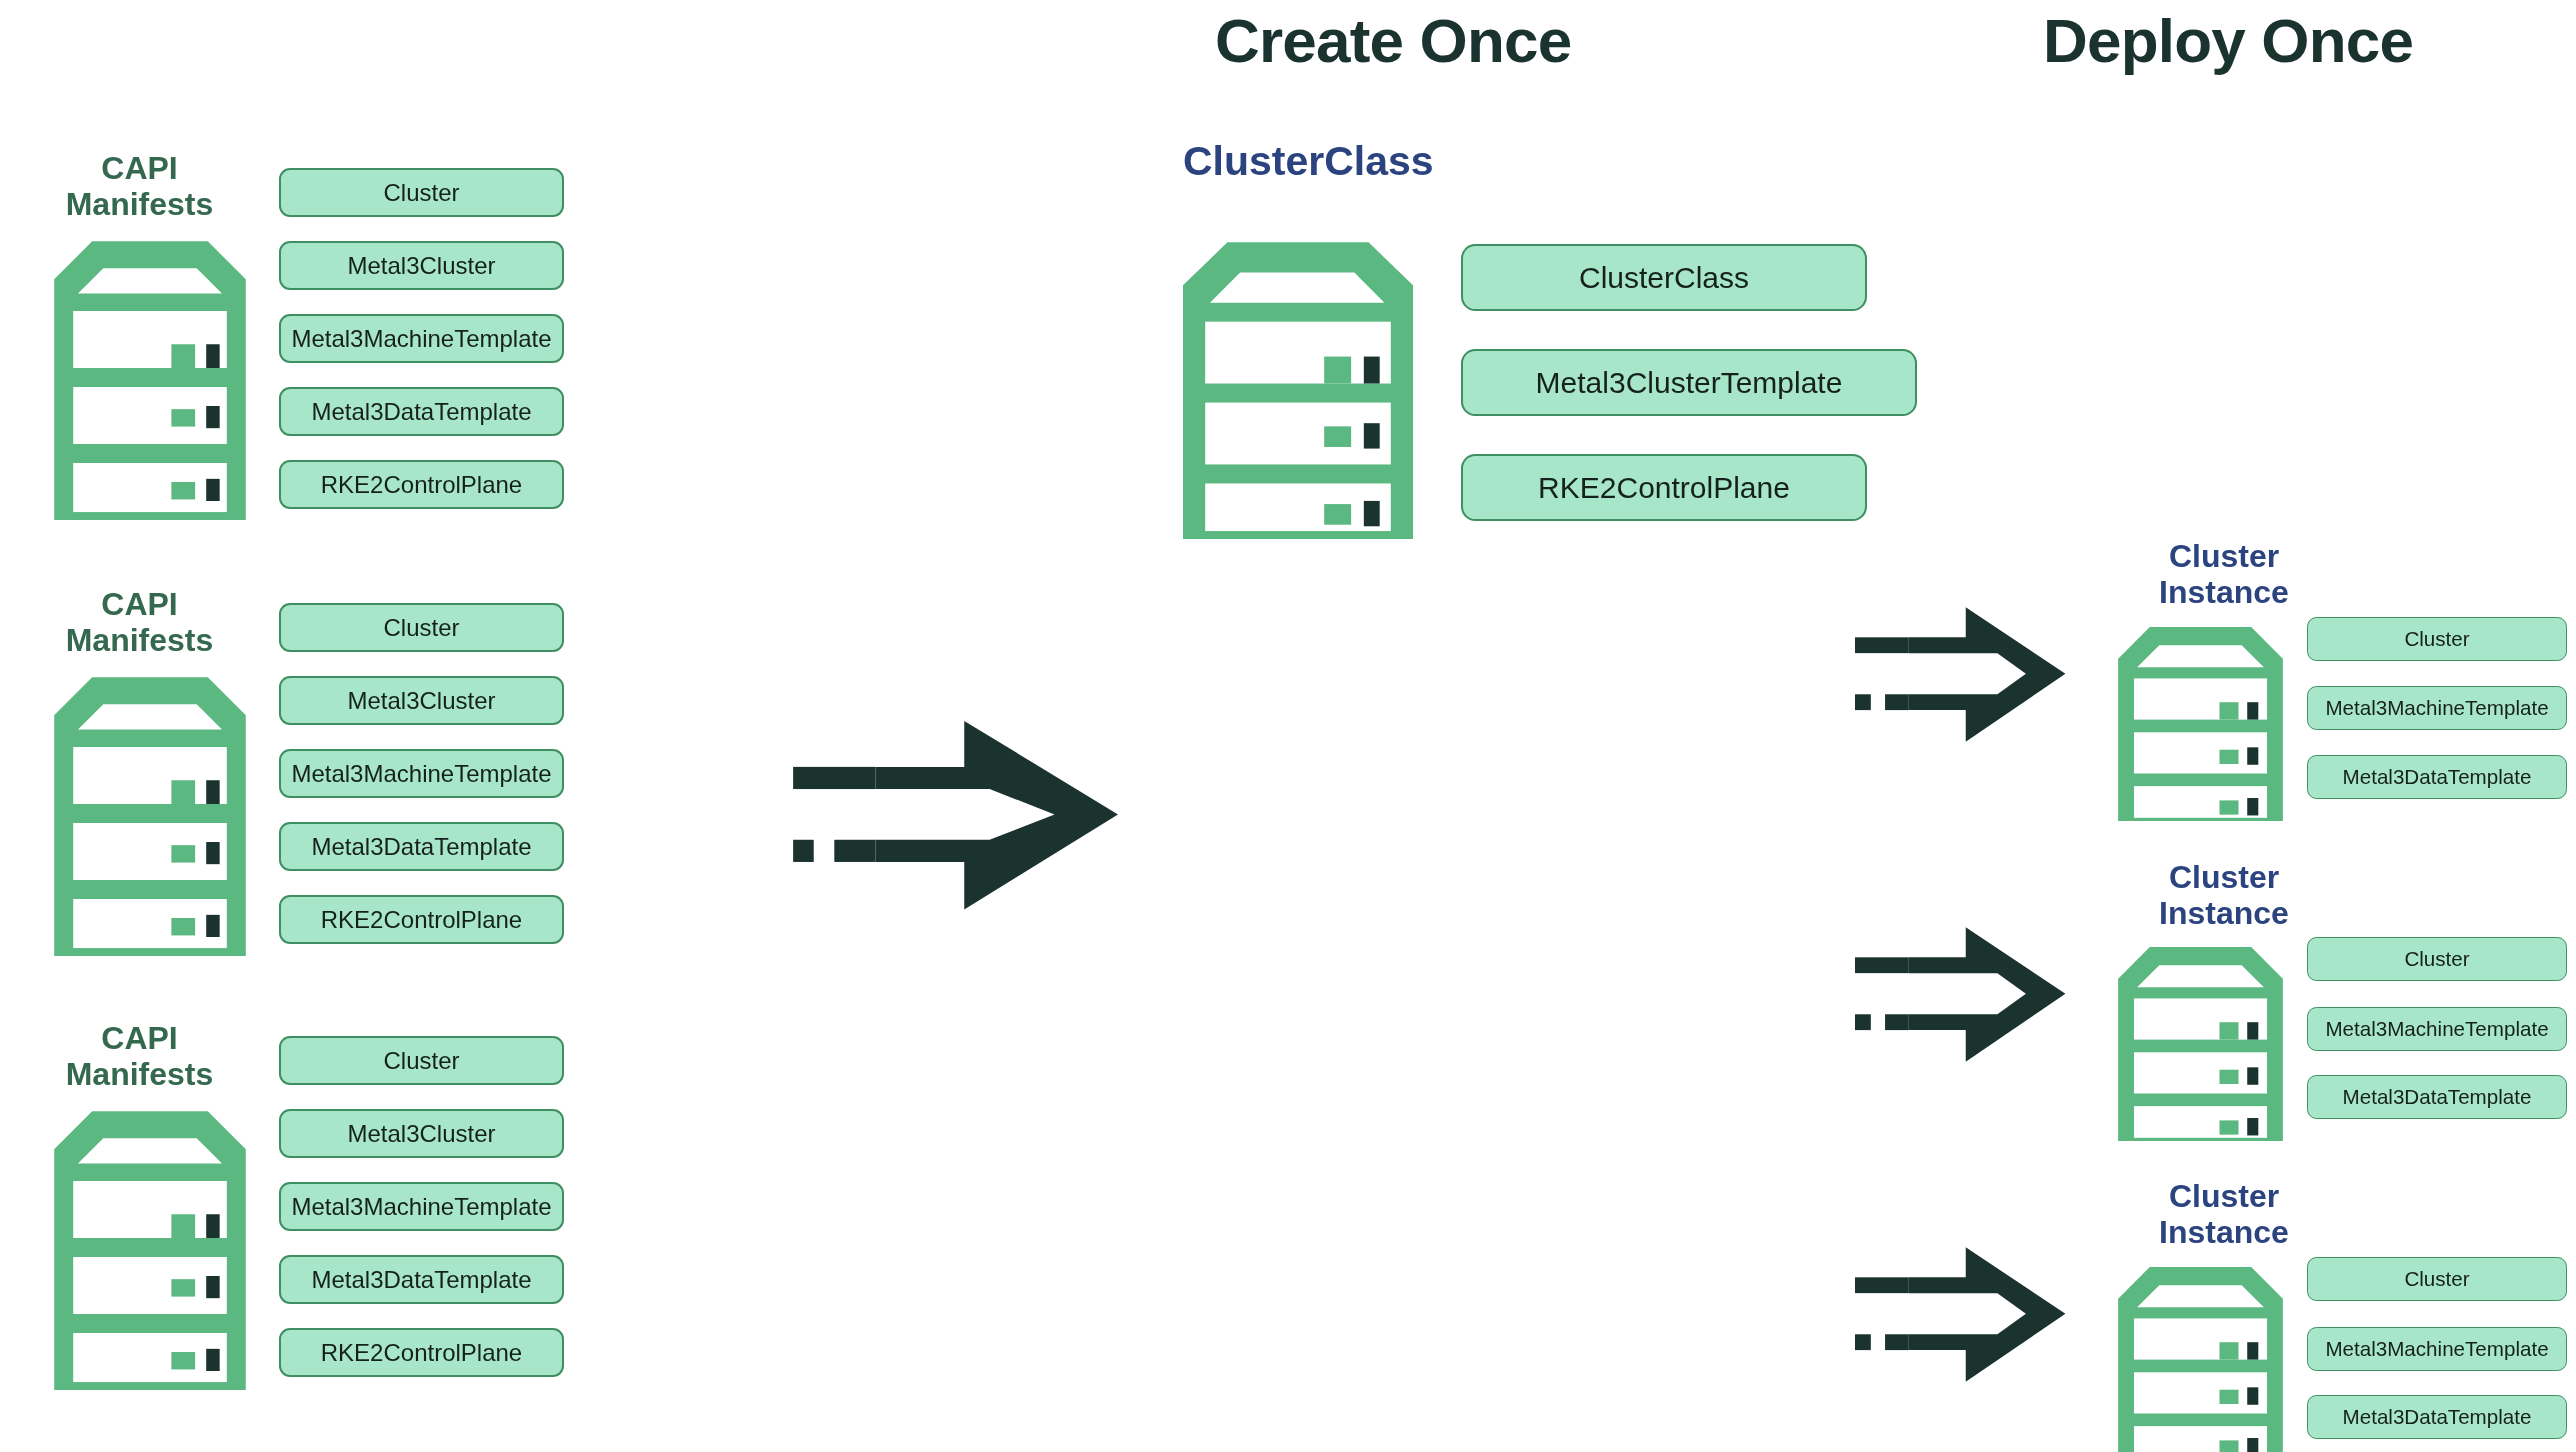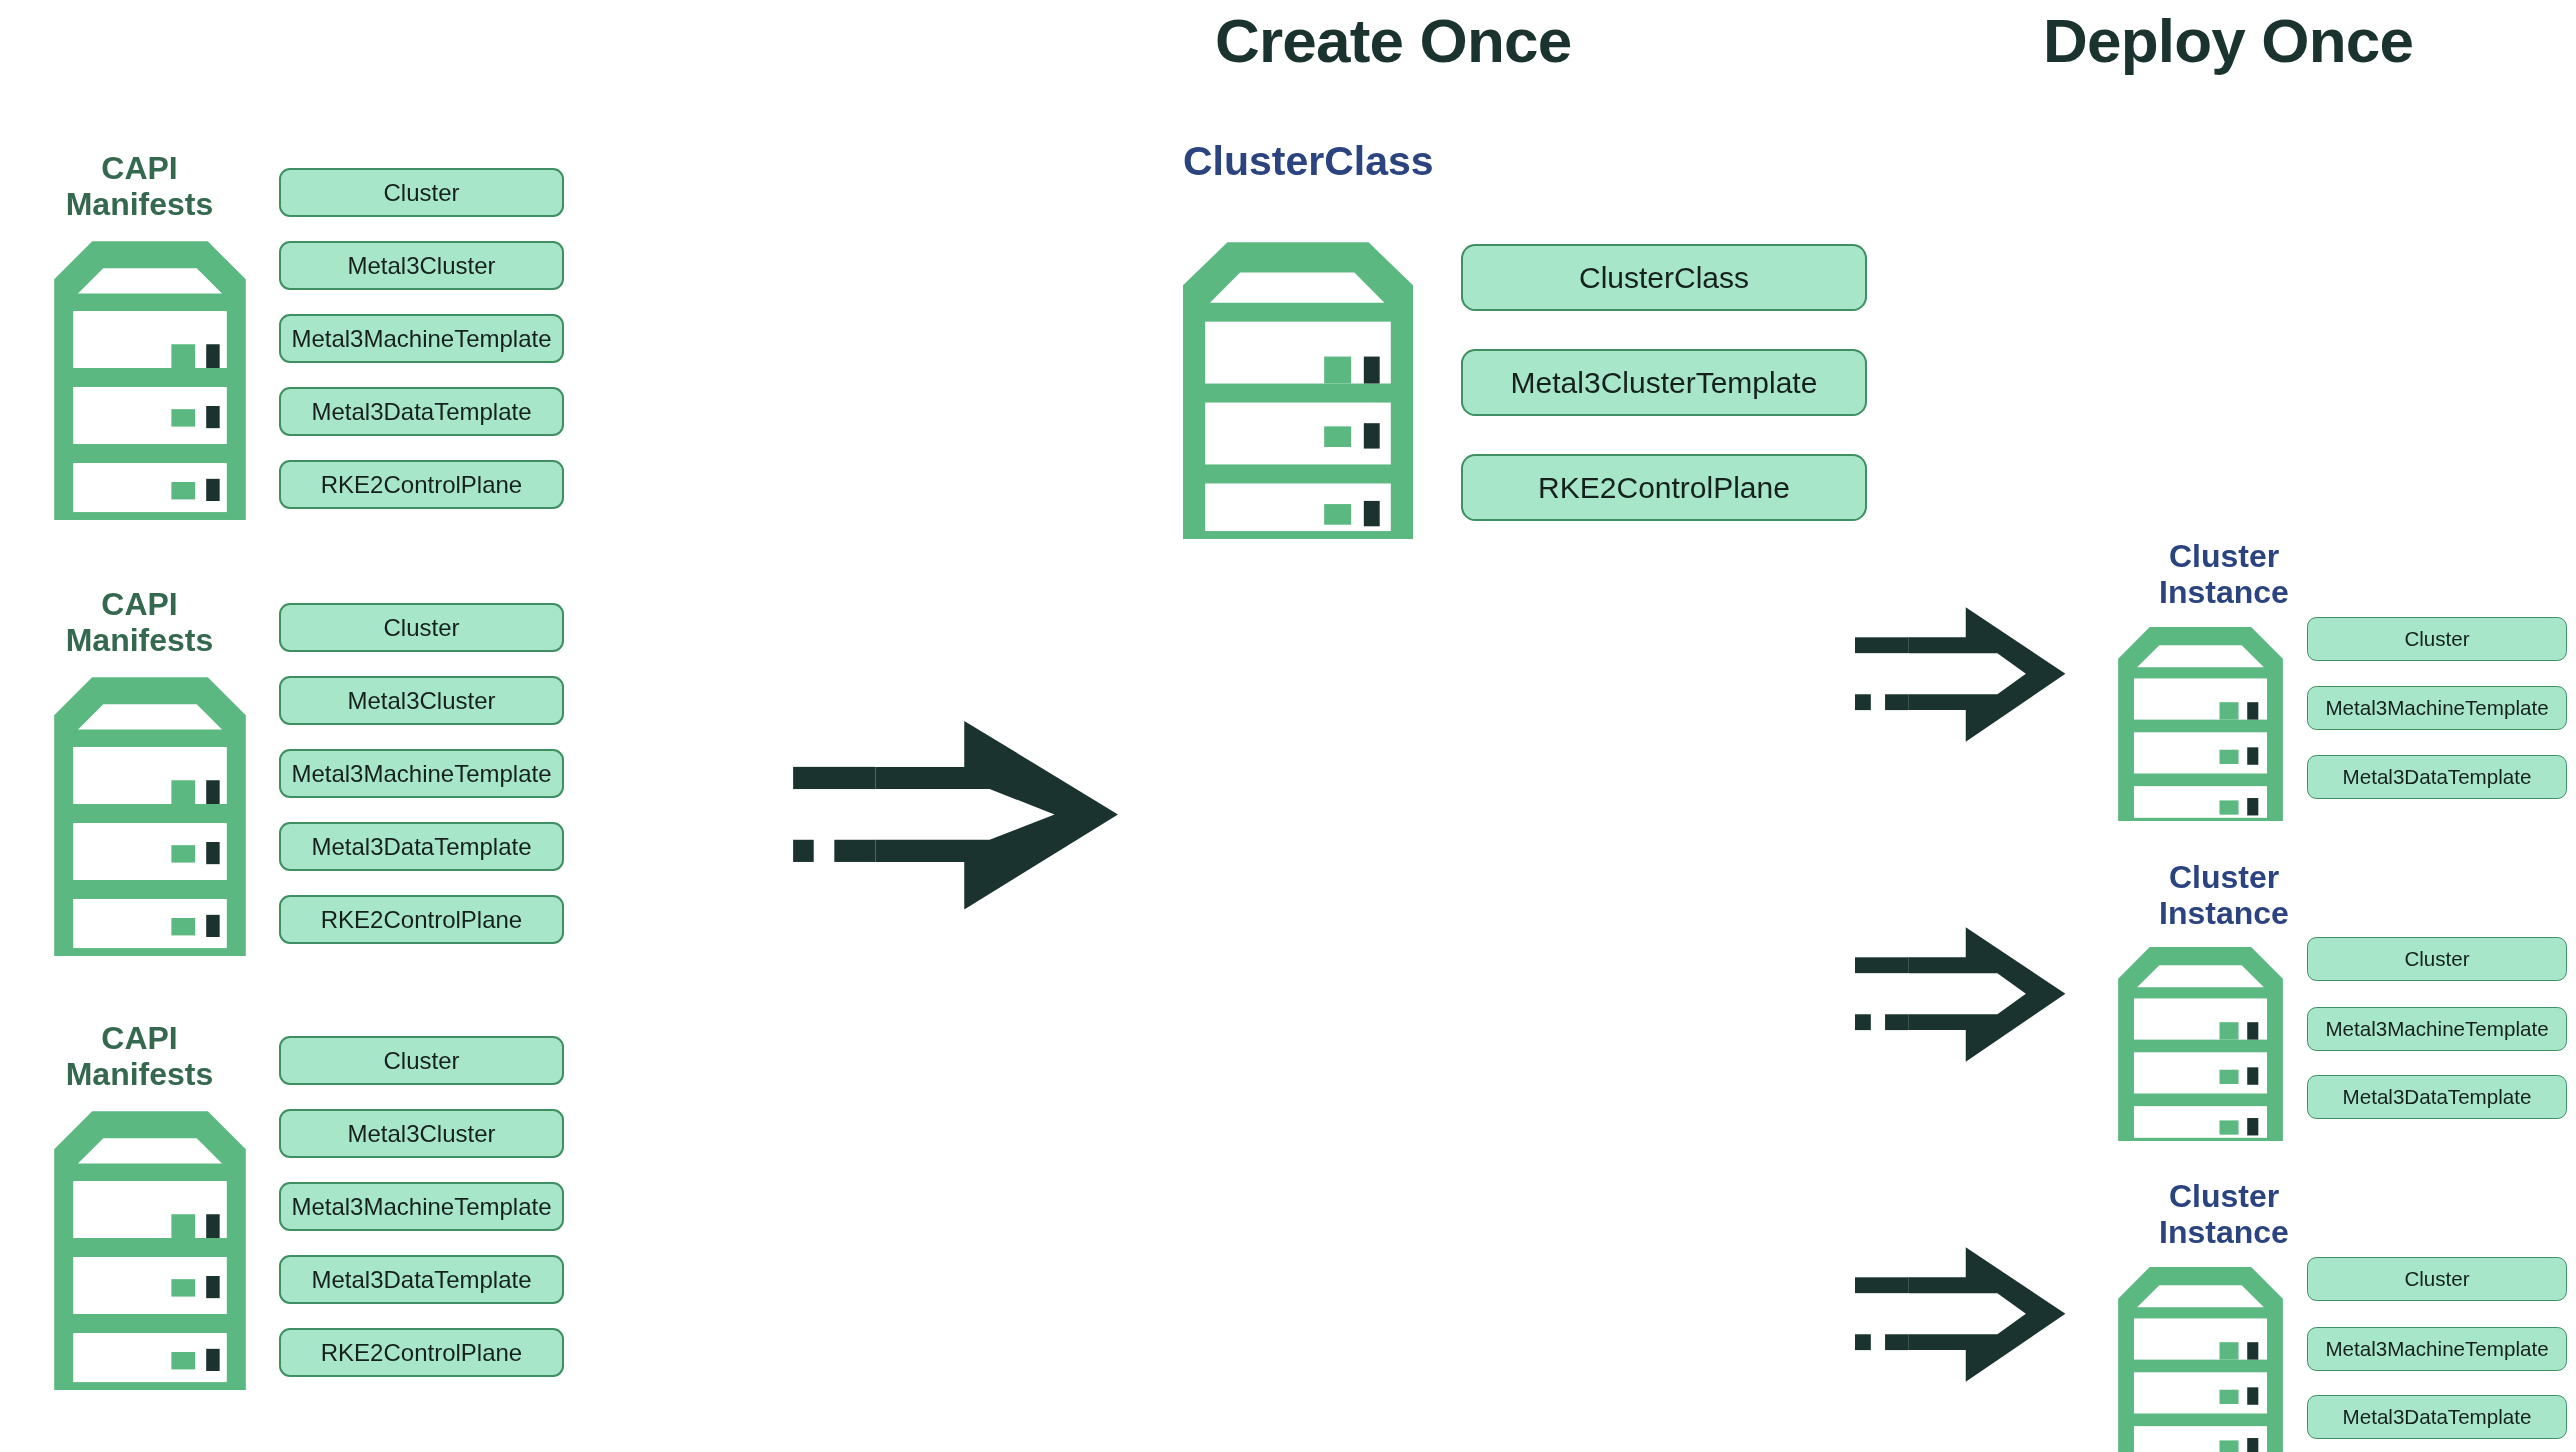--- a/index.html
+++ b/index.html
@@ -186,21 +186,21 @@
       <rect x="178" y="152" width="34" height="34" fill="#5cb881"></rect>
       <rect x="228" y="152" width="20" height="34" fill="#1b332e"></rect>
       <rect x="178" y="240" width="34" height="26" fill="#5cb881"></rect>
       <rect x="228" y="236" width="20" height="32" fill="#1b332e"></rect>
       <rect x="178" y="338" width="34" height="26" fill="#5cb881"></rect>
       <rect x="228" y="334" width="20" height="32" fill="#1b332e"></rect>
     </svg>
   </div>
 
   <div class="pill lg" style="left:1461px; top:244px; width:406px; height:67px;">ClusterClass</div>
-  <div class="pill lg" style="left:1461px; top:349px; width:406px; height:67px;">Metal3ClusterTemplate</div>
+  <div class="pill lg" style="left:1461px; top:349px; width:456px; height:67px;">Metal3ClusterTemplate</div>
   <div class="pill lg" style="left:1461px; top:454px; width:406px; height:67px;">RKE2ControlPlane</div>
 
   <div class="arrow" style="left:1855px; top:604px; width:212px; height:141px;">
     <svg viewBox="0 0 268 178" xmlns="http://www.w3.org/2000/svg">
       <path d="M140 4 L266 88 L140 174 L140 134 L68 134 L68 114 L180 114 L216 88 L180 62 L68 62 L68 42 L140 42 Z" fill="#1b332e"></path>
       <rect x="0" y="42" width="68" height="20" fill="#1b332e"></rect>
       <rect x="0" y="114" width="20" height="20" fill="#1b332e"></rect>
       <rect x="38" y="114" width="30" height="20" fill="#1b332e"></rect>
     </svg>
   </div>

